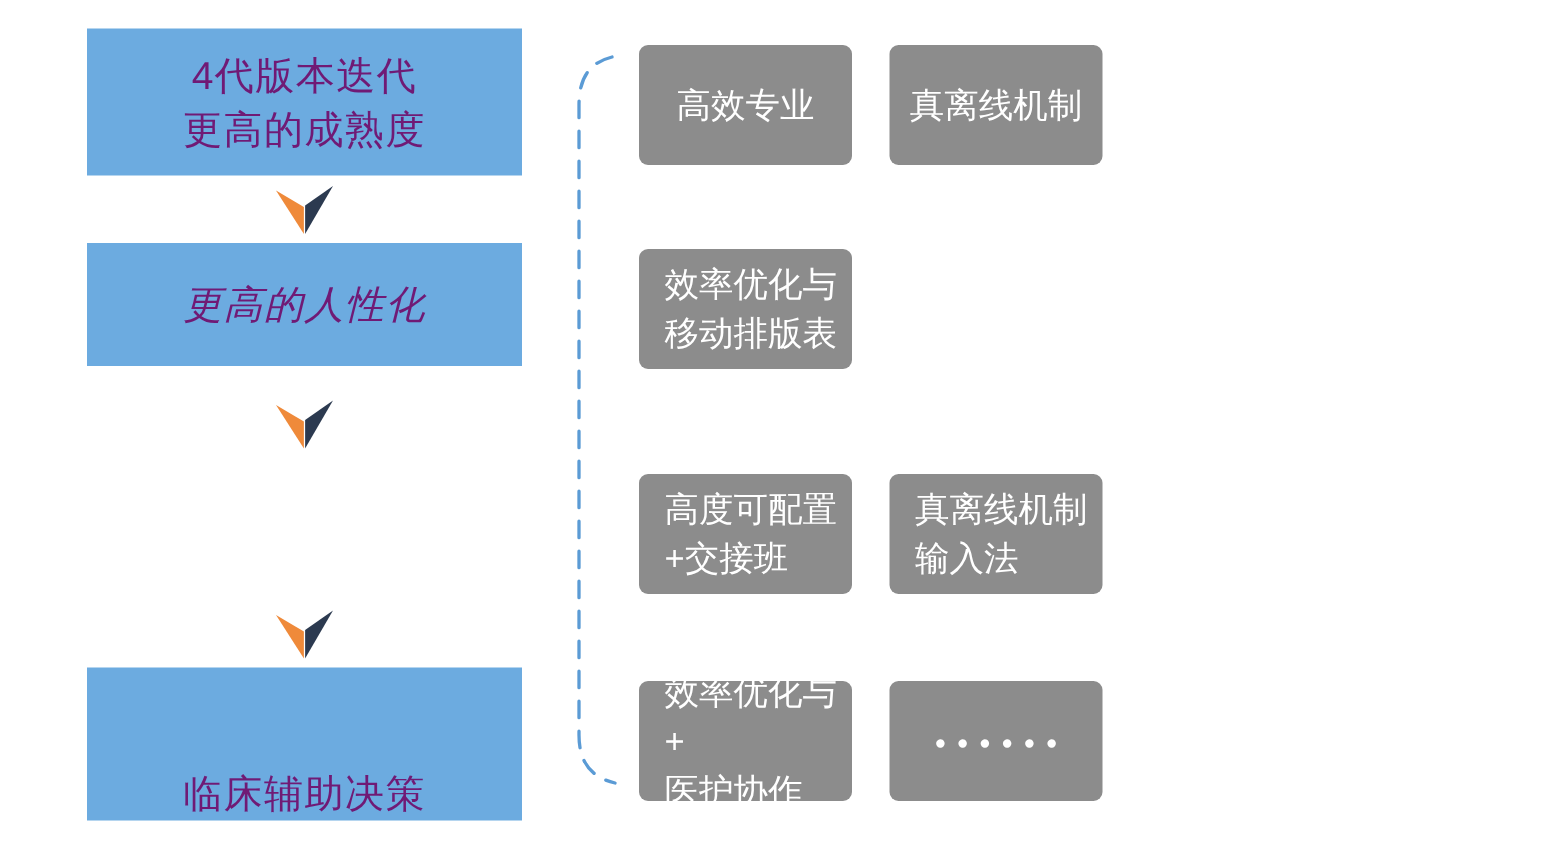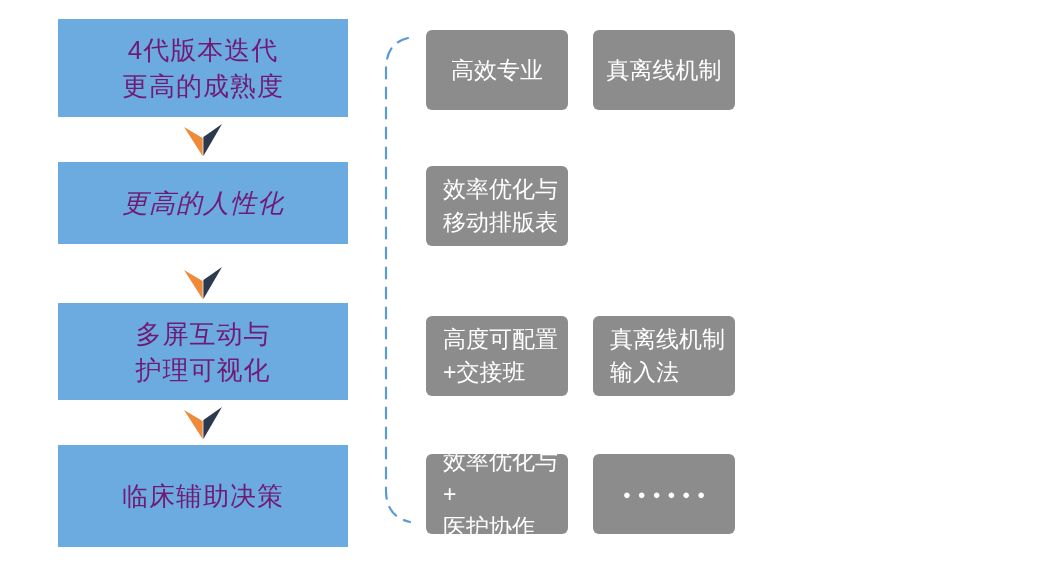--- a/index.html
+++ b/index.html
@@ -28,21 +28,21 @@
     color: #701a75;
     font-size: 26px;
     line-height: 36px;
     font-weight: 500;
     white-space: pre-line;
     letter-spacing: 1px;
   }
   .step-1 { top: 19px;  height: 98px; }
   .step-2 { top: 162px; height: 82px; font-style: italic; }
   .step-3 { top: 303px; height: 97px; }
-  .step-4 { top: 445px; height: 102px; }
+  .step-4 { top: 445px; height: 102px; align-items: flex-end; }
 
   .flow-arrow {
     position: absolute;
     left: 181px;
     width: 44px;
     height: 34px;
   }
   .arrow-1 { top: 123px; }
   .arrow-2 { top: 266px; }
   .arrow-3 { top: 406px; }
@@ -111,24 +111,20 @@
 
   <div class="flow-step step-2">
     <span>更高的人性化</span>
   </div>
 
   <svg class="flow-arrow arrow-2" viewBox="0 0 44 34">
     <polygon points="3,4 21.6,15 21.6,33" fill="#EF8A3A"></polygon>
     <polygon points="41,1 22.4,14 22.4,33" fill="#2C3A50"></polygon>
   </svg>
 
-  <div class="flow-step step-3">
-    <span>多屏互动与
-护理可视化</span>
-  </div>
 
   <svg class="flow-arrow arrow-3" viewBox="0 0 44 34">
     <polygon points="3,4 21.6,15 21.6,33" fill="#EF8A3A"></polygon>
     <polygon points="41,1 22.4,14 22.4,33" fill="#2C3A50"></polygon>
   </svg>
 
   <div class="flow-step step-4">
     <span>临床辅助决策</span>
   </div>
 

